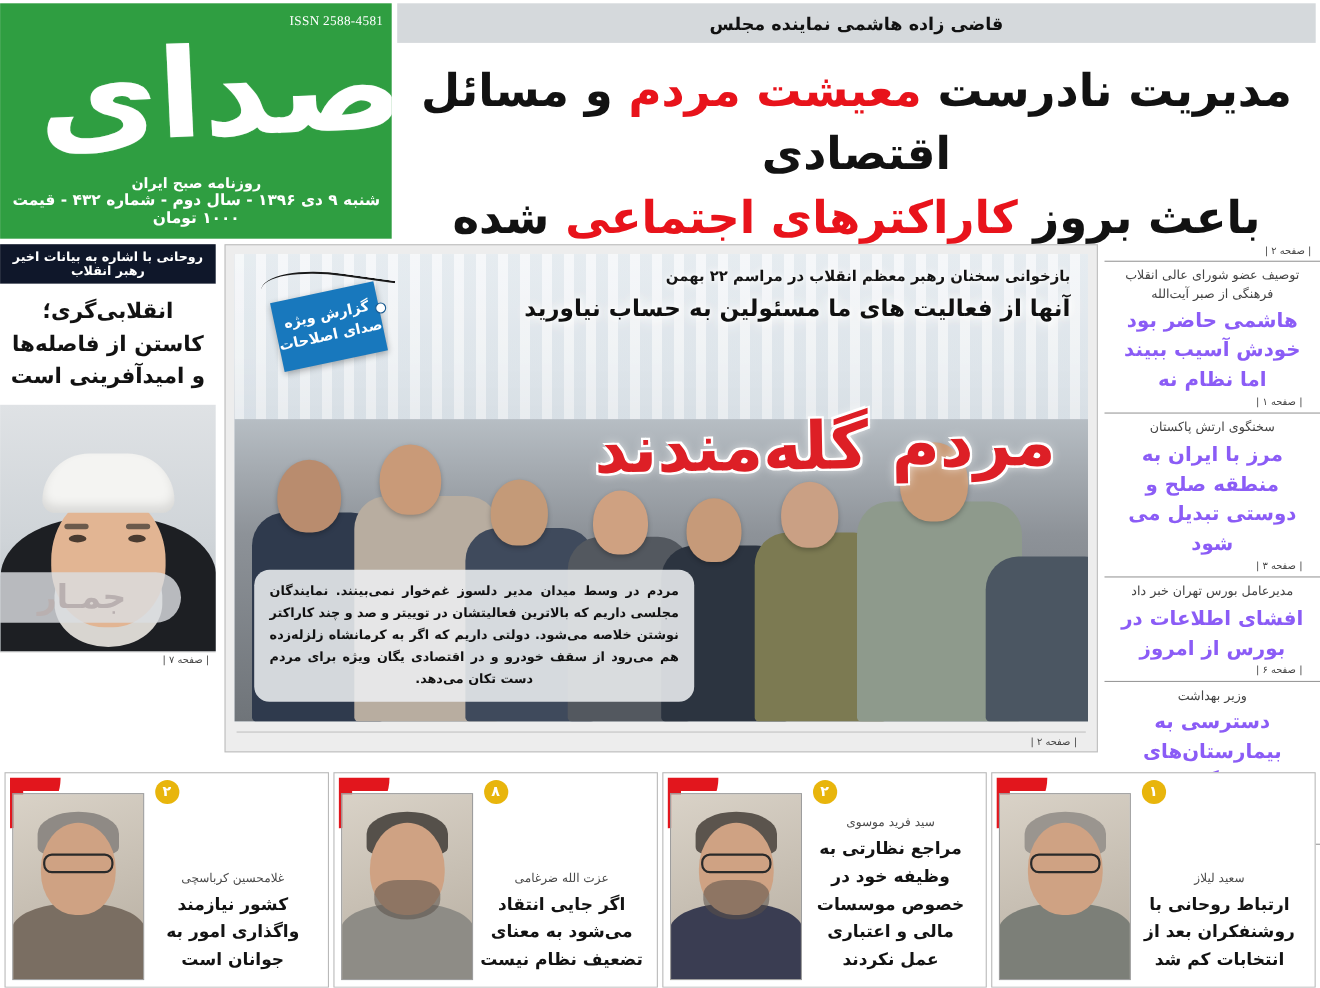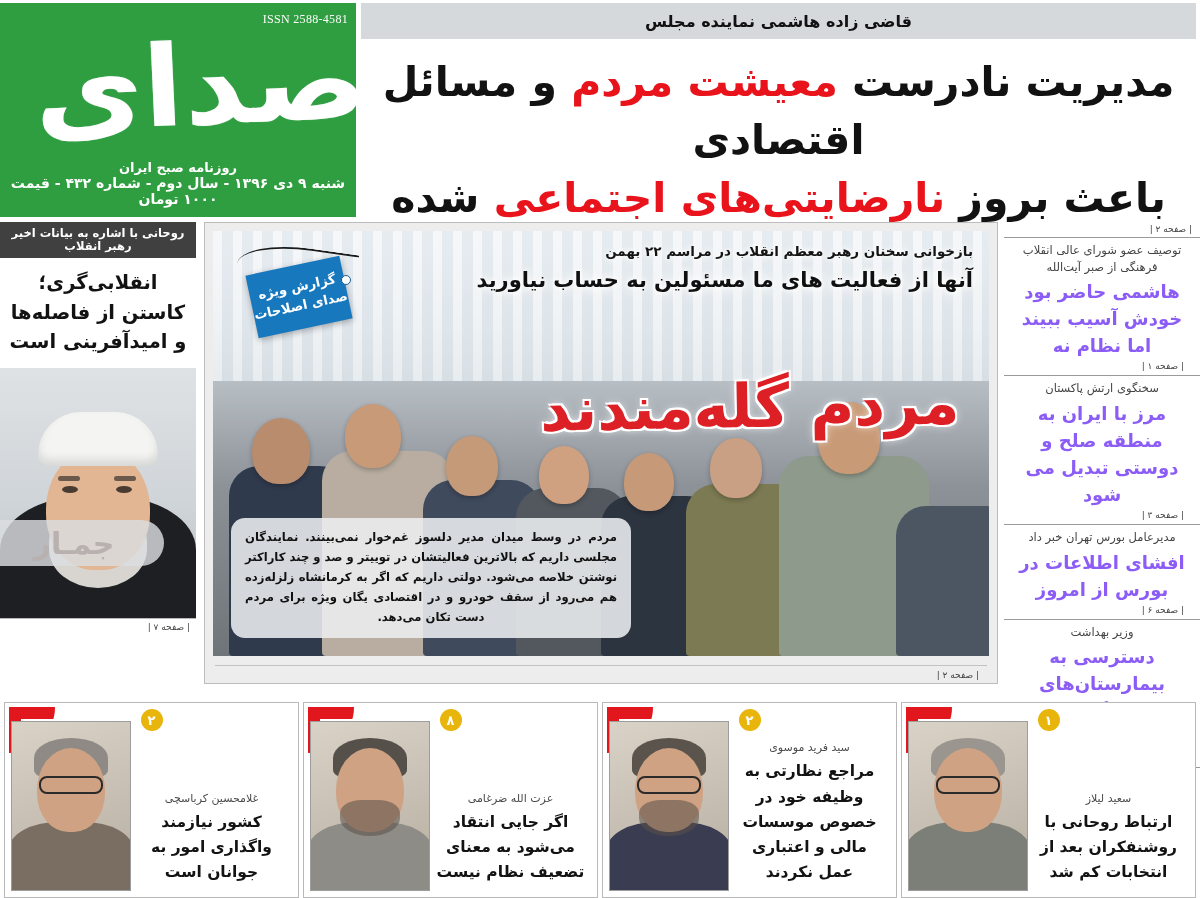--- a/index.html
+++ b/index.html
@@ -129,40 +129,40 @@
   }
 
   
   .right-col {
     flex: 0 0 196px;
     margin-right: 4px;
     position: relative;
     height: 478px;
   }
   .red-strip {
-    background: #404040;
+    background: #0f172a;
     color: #fff;
     text-align: center;
     font-size: 11.5px;
     font-weight: bold;
     padding: 5px 2px 6px;
     line-height: 1.1;
   }
   .right-headline {
     text-align: center;
     font-size: 19.5px;
     font-weight: bold;
     line-height: 1.5;
     color: #121212;
     padding: 10px 6px 8px;
     background: #fff;
   }
   .rouhani-photo {
     position: relative;
-    height: 250px;
+    height: 224px;
     margin: 4px 0 0 0;
     overflow: hidden;
     background: linear-gradient(180deg,#dfe2e5 0%, #cfd4d8 55%, #b9bfc4 100%);
   }
   .rouhani-photo .figure {
     position: absolute;
     left: 0; right: 0; bottom: 0;
     height: 100%;
   }
   .r-turban {
@@ -591,21 +591,21 @@
       <div class="logo-sub">روزنامه صبح ایران</div>
       <div class="logo-meta">شنبه ۹ دی ۱۳۹۶ - سال دوم - شماره ۴۳۲ - قیمت ۱۰۰۰ تومان</div>
     </div>
 
     <div class="head-block">
       <div class="kicker-bar">
         <span>قاضی زاده هاشمی نماینده مجلس</span>
       </div>
       <div class="main-headline">
         <div><span>مدیریت نادرست </span><span class="hl-red">معیشت مردم</span><span> و مسائل اقتصادی</span></div>
-        <div><span>باعث بروز </span><span class="hl-red">نارضایتی‌های اجتماعی</span><span> شده است</span></div>
+        <div><span>باعث بروز </span><span class="hl-red">کاراکتر‌های اجتماعی</span><span> شده است</span></div>
       </div>
     </div>
 
   </div>
 
   <div class="mid-area">
 
     <div class="right-col">
       <div class="red-strip">روحانی با اشاره به بیانات اخیر رهبر انقلاب</div>
       <div class="right-headline">

